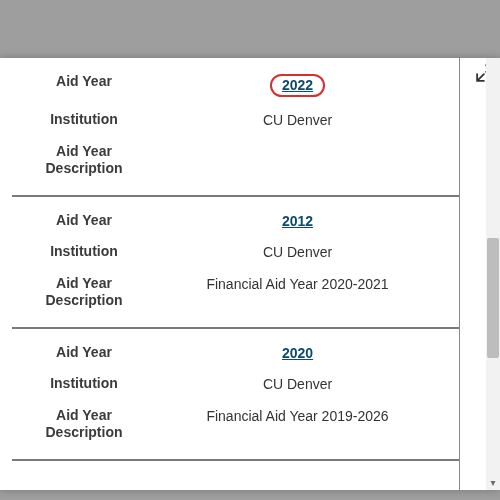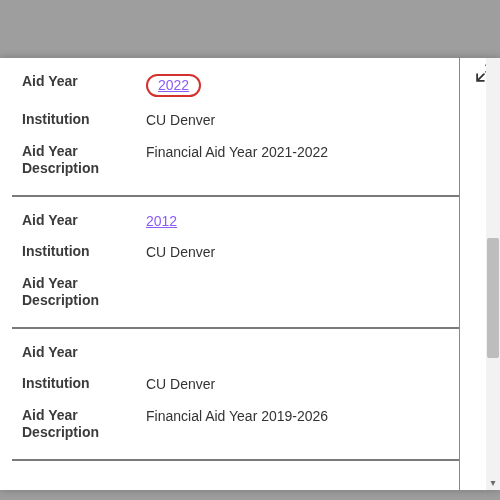--- a/index.html
+++ b/index.html
@@ -46,37 +46,38 @@
     overflow: hidden;
   }
   .section {
     border-bottom: 2px solid #7a7a7a;
     padding: 8px 10px 10px 10px;
   }
   .row {
     display: flex;
     align-items: flex-start;
     padding: 7px 0;
+    text-align: center;
   }
   .label {
     width: 124px;
     flex: 0 0 124px;
     font-weight: bold;
     color: #3b3b3b;
     line-height: 1.25;
   }
   .value {
     flex: 1;
     color: #333;
     padding-top: 1px;
   }
   .link {
-    color: #8b5cf6;
+    color: #0c4a6e;
     text-decoration: underline;
-    font-weight: normal;
+    font-weight: bold;
     cursor: pointer;
   }
   .highlight {
     display: inline-block;
     border: 2px solid #d4302e;
     border-radius: 12px;
     padding: 1px 10px 2px 10px;
   }
   .expand-icon {
     position: absolute;
@@ -141,43 +142,46 @@
             <a class="link">2022</a>
           </span>
         </div>
       </div>
       <div class="row">
         <div class="label">Institution</div>
         <div class="value">CU Denver</div>
       </div>
       <div class="row">
         <div class="label">Aid Year Description</div>
-        <div class="value">Financial Aid Year 2021-2022</div>
       </div>
     </div>
 
     <div class="section">
       <div class="row">
         <div class="label">Aid Year</div>
         <div class="value">
           <a class="link">2012</a>
         </div>
       </div>
       <div class="row">
         <div class="label">Institution</div>
         <div class="value">CU Denver</div>
       </div>
       <div class="row">
         <div class="label">Aid Year Description</div>
+        <div class="value">Financial Aid Year 2020-2021</div>
       </div>
     </div>
 
     <div class="section">
       <div class="row">
         <div class="label">Aid Year</div>
+        <div class="value">
+          <a class="link">2020</a>
+        </div>
       </div>
       <div class="row">
         <div class="label">Institution</div>
         <div class="value">CU Denver</div>
       </div>
       <div class="row">
         <div class="label">Aid Year Description</div>
         <div class="value">Financial Aid Year 2019-2026</div>
       </div>
     </div>

